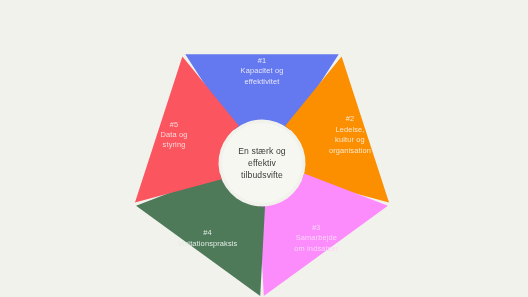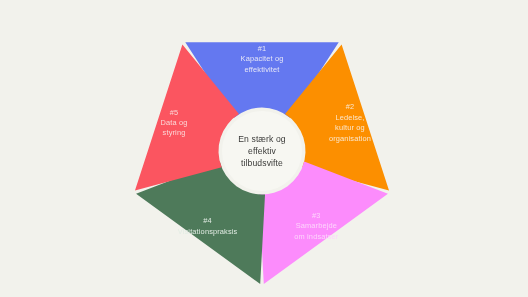--- a/index.html
+++ b/index.html
@@ -12,20 +12,21 @@
     height: 297px;
     overflow: hidden;
     font-family: "Liberation Sans", sans-serif;
     background: #f2f2ec;
   }
   #canvas {
     position: relative;
     width: 528px;
     height: 220px;
     background: #f9a8d4;
+    margin-top: 12px;
   }
   #diagram-svg {
     display: block;
     width: 528px;
     height: 297px;
   }
   .seg-label {
     font-family: "Liberation Sans", sans-serif;
     font-size: 7.4px;
     letter-spacing: 0.15px;

